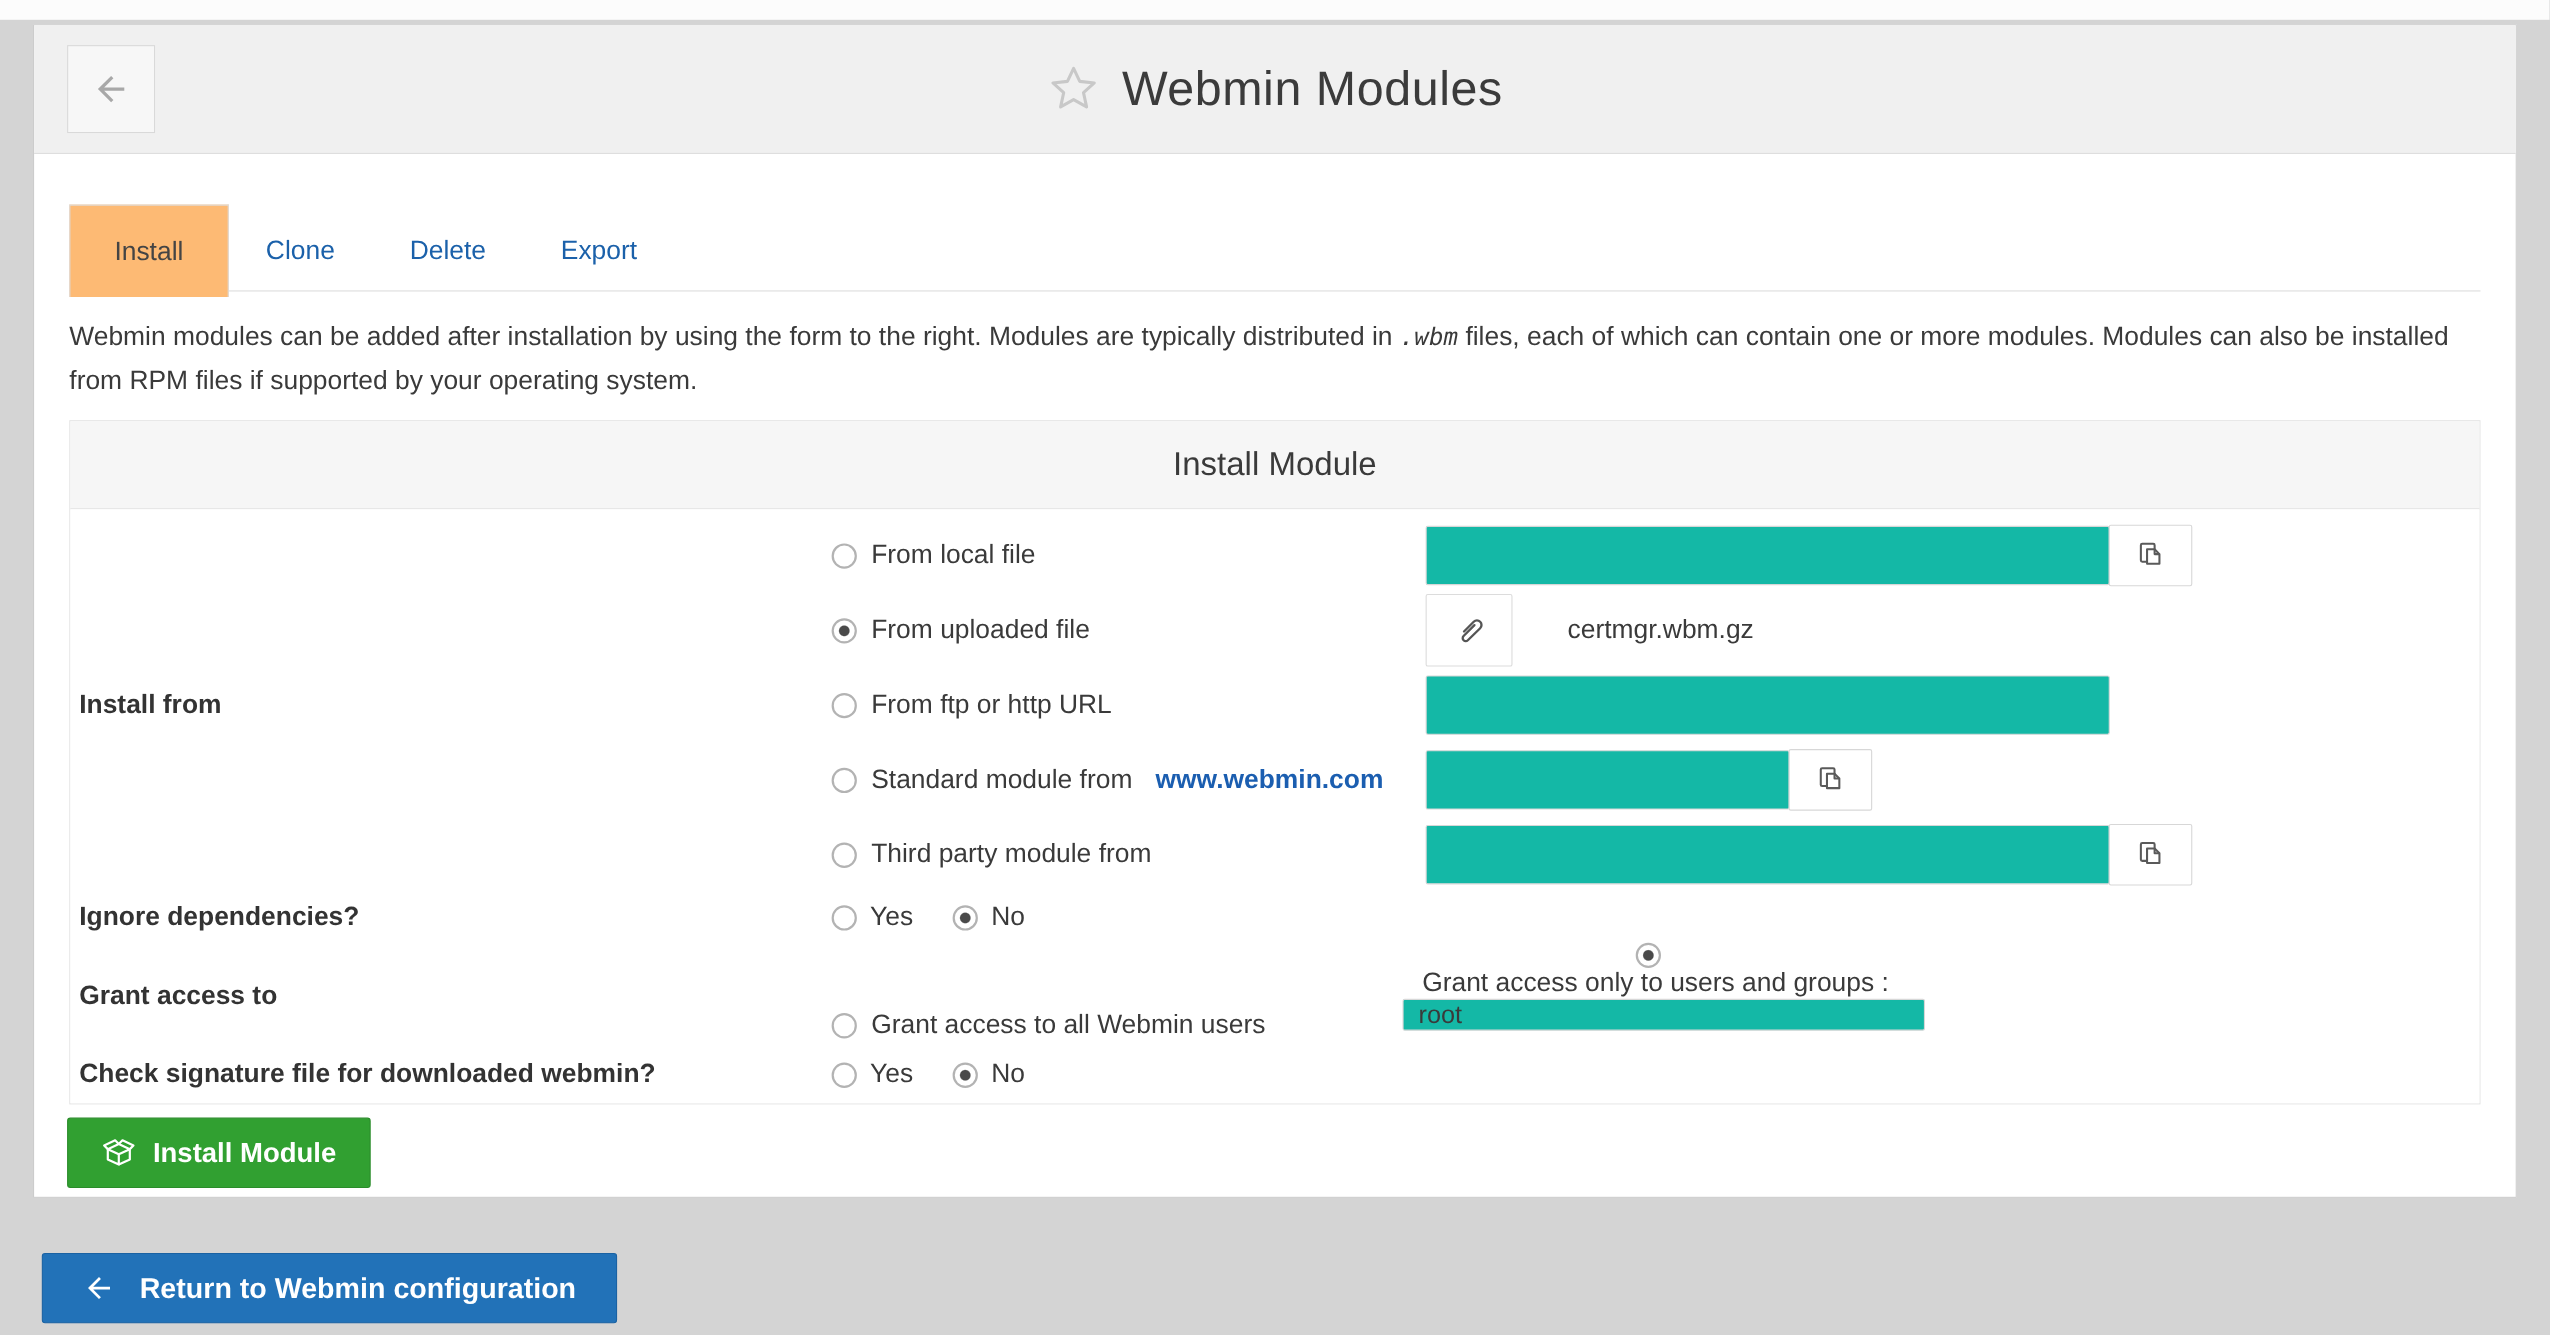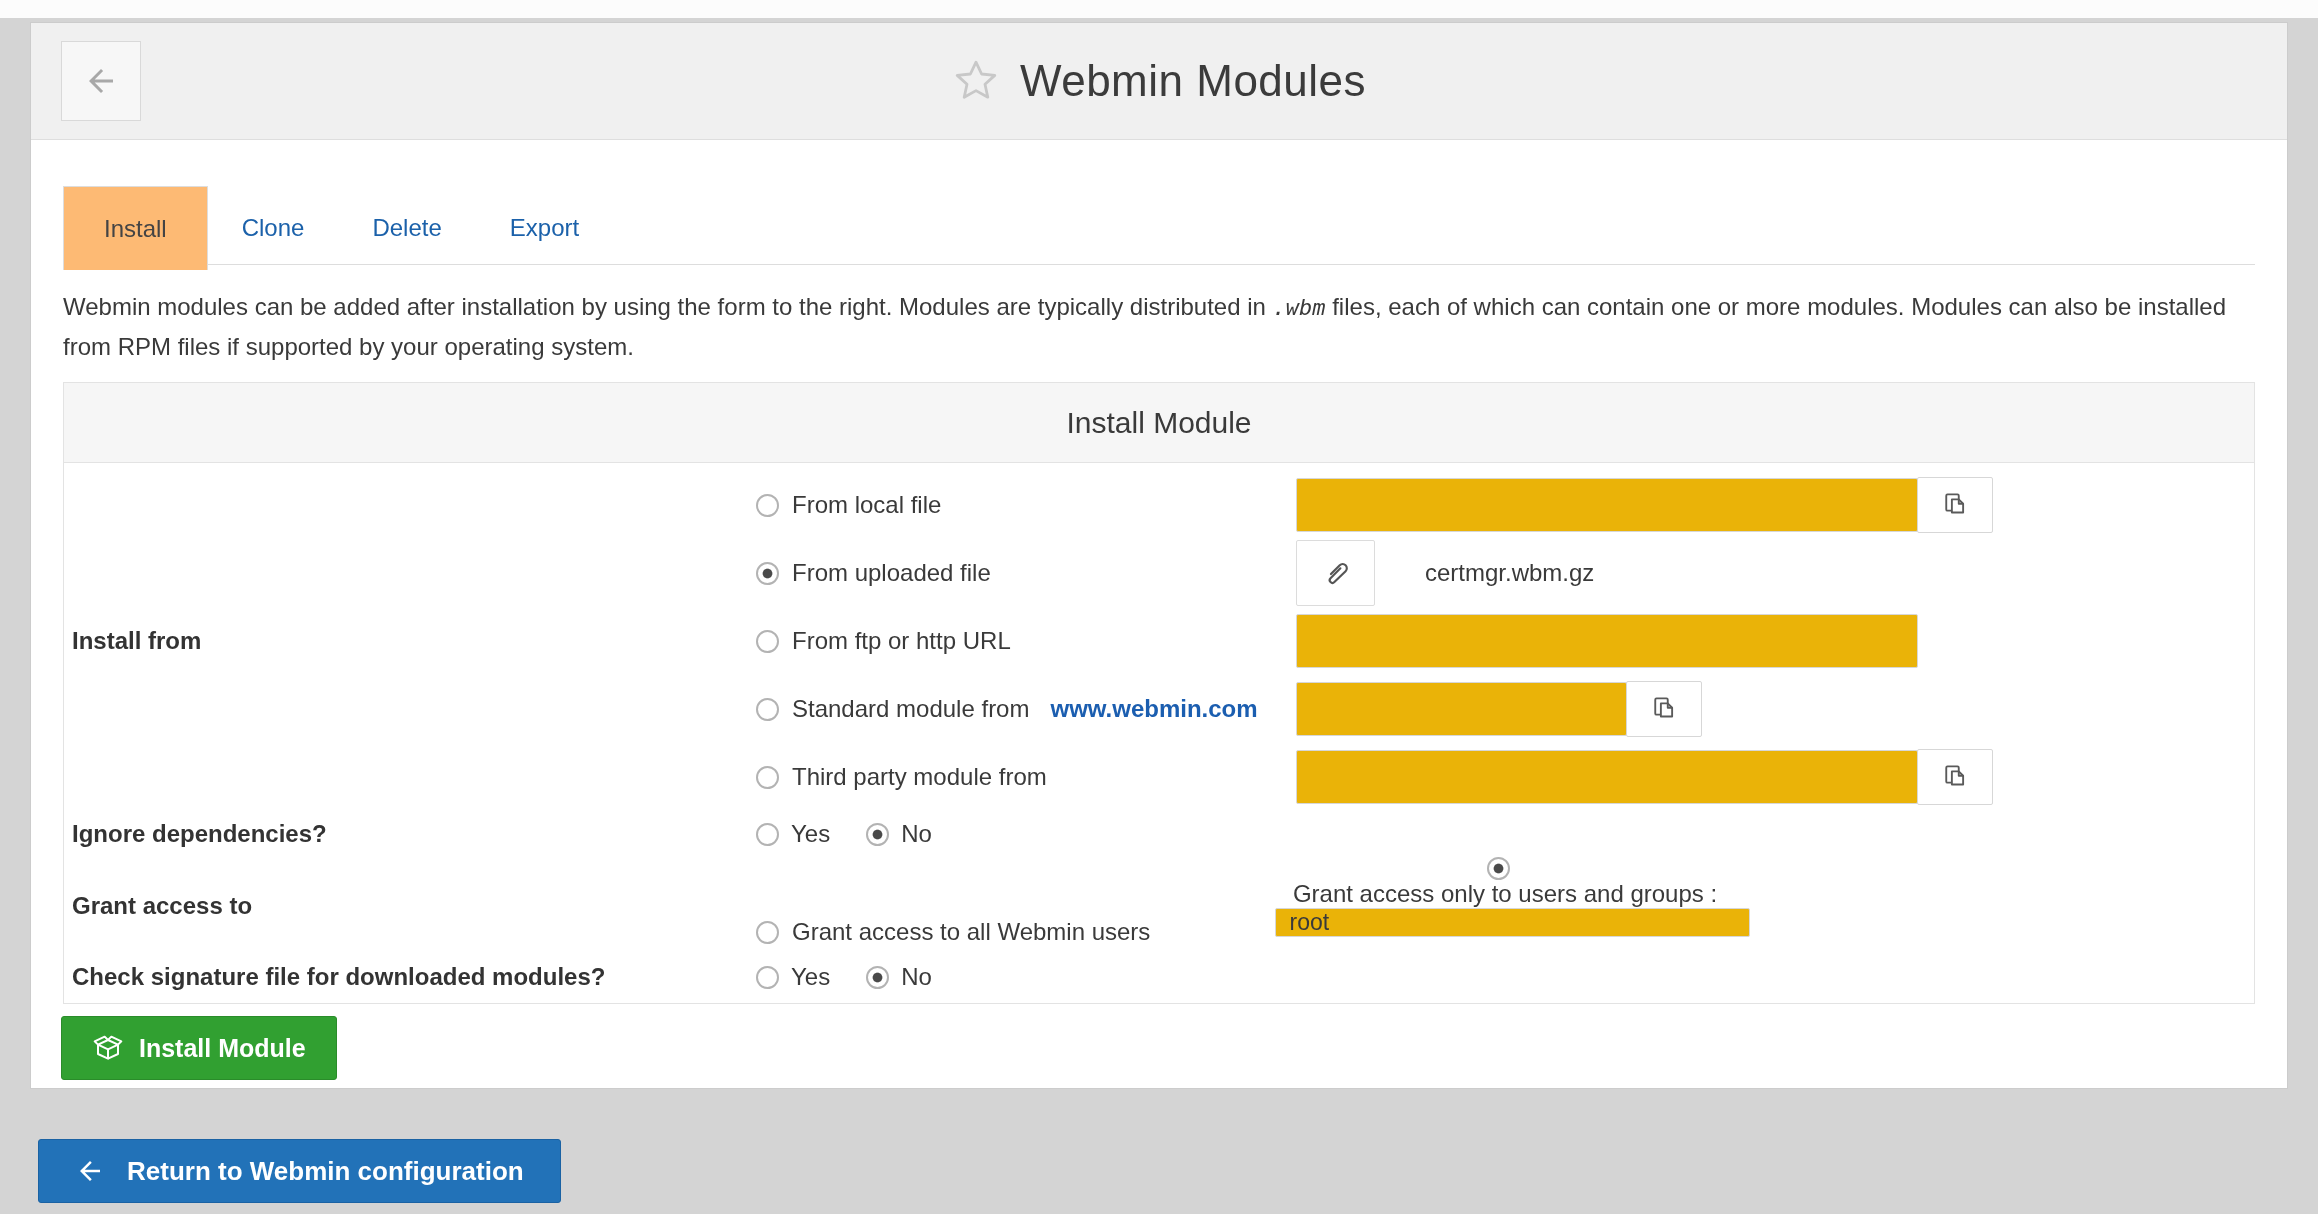--- a/index.html
+++ b/index.html
@@ -45,21 +45,21 @@
 
   .option-row { display:flex; align-items:center; height:68px; padding-left:9px; }
   .small-row  { display:flex; align-items:center; padding-left:9px; }
   .zone { width:540px; flex:none; display:flex; align-items:center; gap:13px; }
   .radio-label { font-size:24px; color:#3a3a3a; }
 
   input[type="radio"] { appearance:none; -webkit-appearance:none; width:23px; height:23px; flex:none;
         border:2px solid #b3b3b3; border-radius:50%; background:#fff; cursor:pointer; }
   input[type="radio"]:checked { background:radial-gradient(circle, #4a4a4a 0 32%, transparent 40%); }
 
-  .text-input { height:54px; border:1px solid #d7d7d7; border-radius:2px; background:#eab308;
+  .text-input { height:54px; border:1px solid #d7d7d7; border-radius:2px; background:#14b8a6;
                 font-size:23px; color:#3a3a3a; padding:0 14px; font-family:"Liberation Sans",sans-serif; }
   .w-wide { width:622px; }
   .w-mid { width:331px; }
   .w-root { width:475px; margin-left:14px; }
 
   .chooser-btn { width:76px; height:56px; margin-left:-1px; background:#fff; border:1px solid #d7d7d7;
                  border-radius:2px; display:flex; align-items:center; justify-content:center; cursor:pointer; }
   .upload-btn { width:79px; height:66px; background:#fff; border:1px solid #dcdcdc; border-radius:2px;
                 display:flex; align-items:center; justify-content:center; cursor:pointer; }
   .file-name { margin-left:50px; font-size:24px; color:#3a3a3a; }
@@ -234,21 +234,21 @@
                 <input type="text" class="text-input w-root" value="root" style="">
               </div>
               <div class="small-row row-grant2">
                 <input type="radio" name="grant" style="margin-right: 13px;">
                 <span class="radio-label">Grant access to all Webmin users</span>
               </div>
             </div>
           </div>
 
           <div class="form-row row-sig">
-            <div class="label-col">Check signature file for downloaded modules?</div>
+            <div class="label-col">Check signature file for downloaded webmin?</div>
             <div class="field-col">
               <div class="small-row yes-no">
                 <input type="radio" name="sig" style="">
                 <span class="radio-label">Yes</span>
                 <span class="gap"></span>
                 <input type="radio" name="sig" checked="" style="">
                 <span class="radio-label">No</span>
               </div>
             </div>
           </div>

